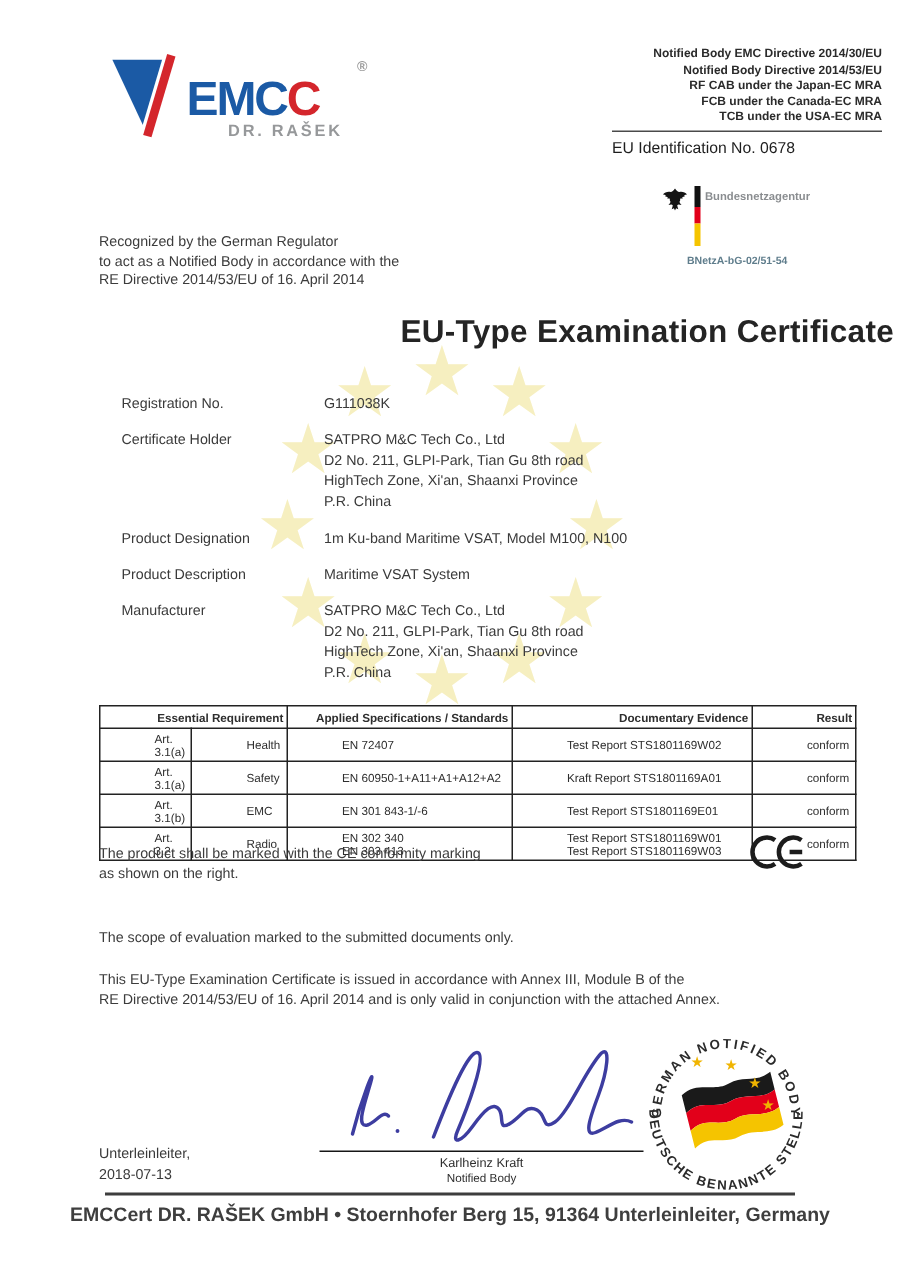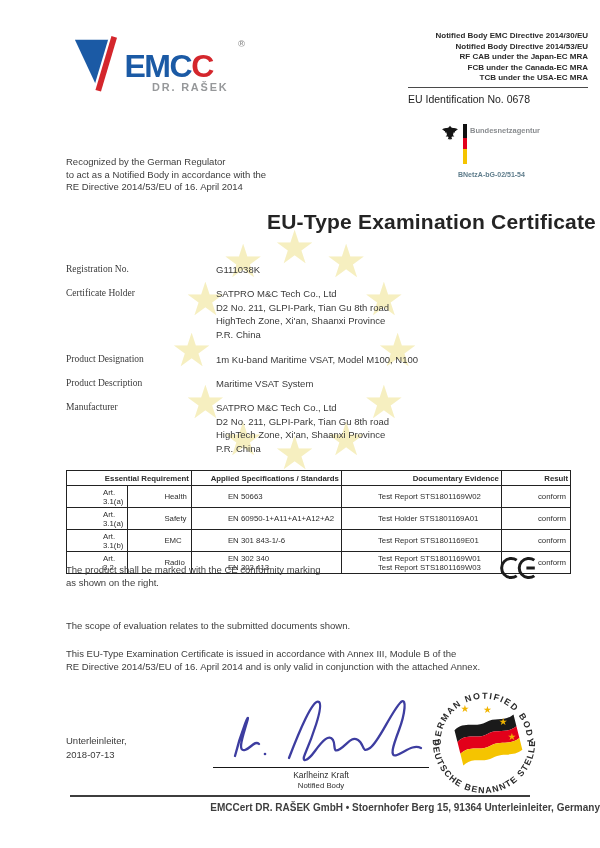--- a/index.html
+++ b/index.html
@@ -28,47 +28,47 @@
 
   .title { position:absolute; left:0; top:210px; width:596px; text-align:right;
            font-size:21px; font-weight:bold; color:#242424; letter-spacing:0.2px; }
 
   
   .watermark { position:absolute; left:0; top:0; width:600px; height:848px; pointer-events:none; }
   .wm-star { position:absolute; font-size:46px; line-height:46px; }
 
   
   .field { position:absolute; left:66px; width:480px; font-size:9.5px; line-height:13.5px; }
-  .flabel { position:absolute; left:0; top:0; width:140px;font-family:Liberation Serif, serif; }
+  .flabel { position:absolute; left:15px; top:0; width:140px; }
   .fvalue { position:absolute; left:150px; top:0; width:330px; }
 
   
   .reqtable { position:absolute; left:66px; top:470px; border-collapse:collapse;
               font-size:7.8px; color:#2e2e2e; table-layout:fixed; }
   .reqtable th, .reqtable td { border:1px solid #222; padding:1.5px 4px; vertical-align:middle; }
   .reqtable th { font-weight:bold; text-align:right; padding:2.5px 2px; }
   .reqtable td.res { text-align:center; }
   .reqtable td { white-space:pre-line;padding-left:36px; }
 
   
   .stmt { position:absolute; left:66px; font-size:9.5px; line-height:12.5px; color:#3c3c3c; }
   .ce-svg { position:absolute; left:500px; top:555px; width:46px; height:26px; }
 
   
-  .placedate { position:absolute; left:66px; top:734px; font-size:9.5px; line-height:13.8px; }
+  .placedate { position:absolute; left:66px; top:763px; font-size:9.5px; line-height:13.8px; }
   .sig-svg { position:absolute; left:205px; top:688px; width:235px; height:80px; }
   .sig-line { position:absolute; left:213px; top:767px; width:216px; border-top:1.5px solid #161616; }
   .sig-name { position:absolute; left:213px; top:770px; width:216px; text-align:center; font-size:8.5px; color:#2e2e2e; }
   .sig-role { position:absolute; left:213px; top:781px; width:216px; text-align:center; font-size:7.8px; color:#2e2e2e; }
 
   .stamp-svg { position:absolute; left:424px; top:683px; width:120px; height:118px; }
 
   
   .foot-rule { position:absolute; left:70px; top:795px; width:460px; height:2.2px; background:#3d3d3d; }
-  .foot { position:absolute; left:0; width:600px; text-align:right; font-size:10px; font-weight:bold; color:#3e3e3e; }
+  .foot { position:absolute; left:0; width:600px; text-align:center; font-size:13px; font-weight:bold; color:#3e3e3e; }
   .foot1 { top:802px; } .foot2 { top:813px; }
 </style>
 </head>
 <body>
 
 <div class="page">
 
   <div class="watermark">
       <span class="wm-star" style="left: 274px; top: 224px; color: rgb(246, 239, 192);">★</span>
       <span class="wm-star" style="left: 325.5px; top: 237.799px; color: rgb(246, 239, 192);">★</span>
@@ -162,29 +162,29 @@
     <tbody>
         <tr>
       <th colspan="2">Essential Requirement</th>
       <th>Applied Specifications / Standards</th>
       <th>Documentary Evidence</th>
       <th>Result</th>
     </tr>
     <tr>
       <td>Art. 3.1(a)</td>
       <td>Health</td>
-      <td>EN 50663</td>
+      <td>EN 72407</td>
       <td>Test Report STS1801169W02</td>
       <td class="res">conform</td>
     </tr>
     <tr>
       <td>Art. 3.1(a)</td>
       <td>Safety</td>
       <td>EN 60950-1+A11+A1+A12+A2</td>
-      <td>Test Holder STS1801169A01</td>
+      <td>Kraft Report STS1801169A01</td>
       <td class="res">conform</td>
     </tr>
     <tr>
       <td>Art. 3.1(b)</td>
       <td>EMC</td>
       <td>EN 301 843-1/-6</td>
       <td>Test Report STS1801169E01</td>
       <td class="res">conform</td>
     </tr>
     <tr>
@@ -202,21 +202,21 @@
   <div class="stmt pre" style="top:564px">The product shall be marked with the CE conformity marking
 as shown on the right.</div>
   <svg class="ce-svg" viewBox="0 0 115 60">
     <g fill="none" stroke="#1c1c1c" stroke-width="7.5">
       <path d="M41.8,10.3 A24,24 0 1 0 41.8,49.7"></path>
       <path d="M85.8,10.3 A24,24 0 1 0 85.8,49.7"></path>
       <path d="M66,30 H87"></path>
     </g>
   </svg>
 
-  <div class="stmt" style="top:620px">The scope of evaluation relates to the submitted documents shown.</div>
+  <div class="stmt" style="top:620px">The scope of evaluation marked to the submitted documents only.</div>
   <div class="stmt pre" style="top:648px">This EU-Type Examination Certificate is issued in accordance with Annex III, Module B of the
 RE Directive 2014/53/EU of 16. April 2014 and is only valid in conjunction with the attached Annex.</div>
 
   <div class="placedate pre">Unterleinleiter,
 2018-07-13</div>
   <svg class="sig-svg" viewBox="0 0 235 80">
     <g fill="none" stroke="#3d3da0" stroke-width="2.3" stroke-linecap="round">
       <path d="M30,68 C36,44 46,20 42,34 C38,48 32,64 40,62 C46,60 50,52 54,56"></path>
       <circle cx="60" cy="66" r="1.3" fill="#3d3da0" stroke="none"></circle>
       <path d="M84,70 C94,44 108,10 114,14 C119,18 106,52 100,66 C96,75 102,74 110,63 C118,52 124,46 128,52 C131,57 127,66 135,61 C143,56 146,48 153,52 C160,56 156,66 165,60 C174,54 186,24 196,14 C202,9 200,26 194,42 C188,58 184,70 192,67 C200,64 208,56 216,60"></path>

